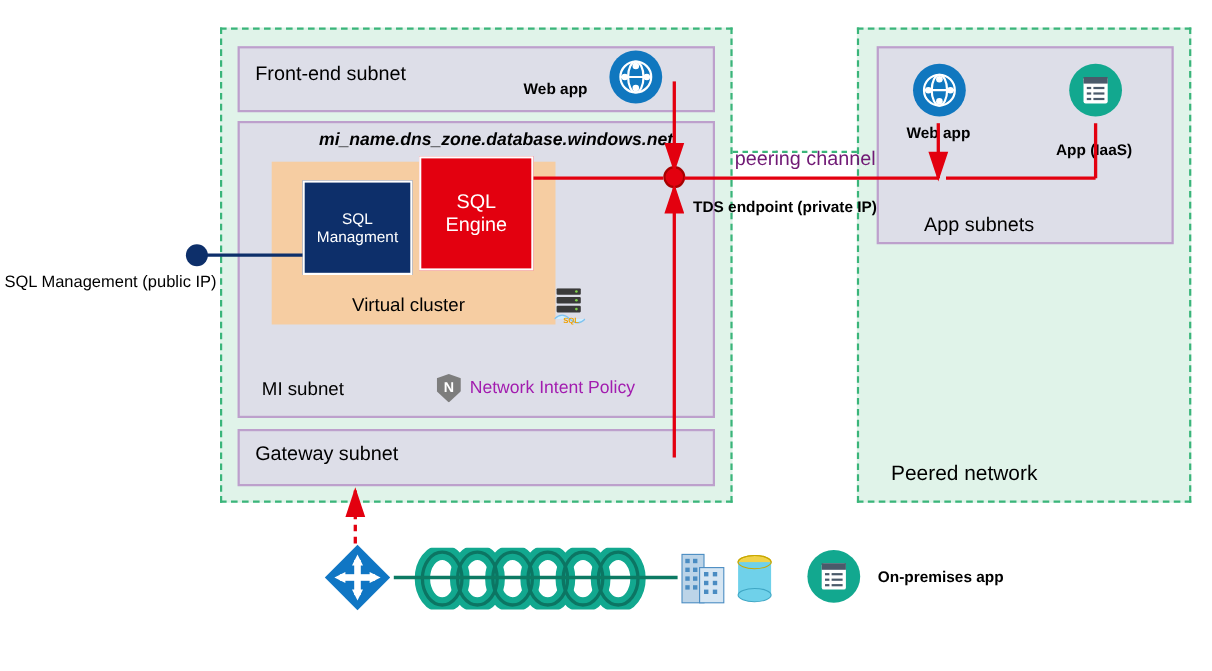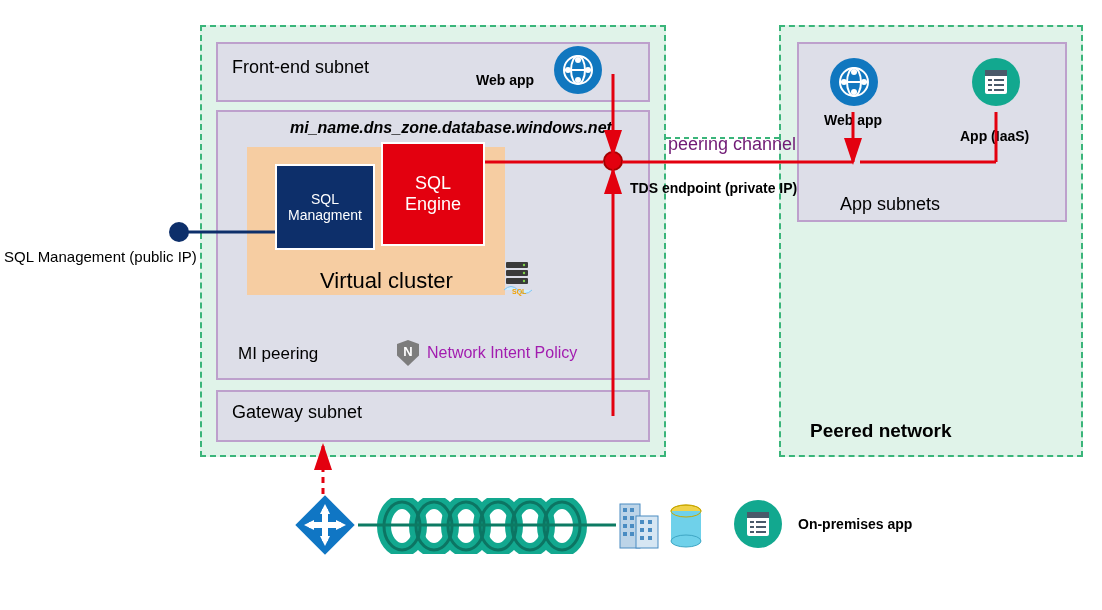--- a/index.html
+++ b/index.html
@@ -100,50 +100,50 @@
     <circle cx="6" cy="16" r="3" fill="#fff"></circle>
     <circle cx="26" cy="16" r="3" fill="#fff"></circle>
   </svg>
 </div>
 <div class="label" style="left:476px; top:72px; font-size:14px; font-weight:bold;">Web app</div>
 
 <div class="box subnet" style="left:216px; top:110px; width:434px; height:270px;"></div>
 <div class="label" style="left:290px; top:119px; font-size:16px; font-weight:bold;font-style:italic;">mi_name.dns_zone.database.windows.net</div>
 
 <div class="box vcluster" style="left:247px; top:147px; width:258px; height:148px;"></div>
-<div class="label" style="left:320px; top:268px; font-size:22px;">Virtual cluster</div>
+<div class="label" style="left:320px; top:268px; font-size:17px;">Virtual cluster</div>
 
 <div class="box sqlmgmt" style="left:275px; top:164px; width:100px; height:86px; white-space:pre-line;">SQL
 Managment</div>
 
 <div class="box sqlengine" style="left:381px; top:142px; width:104px; height:104px; white-space:pre-line; font-weight:400;">SQL
 Engine</div>
 
 <div style="position:absolute; left:504px; top:262px;">
   <svg width="28" height="34" viewBox="0 0 28 34">
     <rect x="2" y="0" width="22" height="6" rx="1" fill="#3a3a3a"></rect>
     <rect x="2" y="8" width="22" height="6" rx="1" fill="#3a3a3a"></rect>
     <rect x="2" y="16" width="22" height="6" rx="1" fill="#3a3a3a"></rect>
     <circle cx="20" cy="3" r="1.2" fill="#7fd24a"></circle>
     <circle cx="20" cy="11" r="1.2" fill="#7fd24a"></circle>
     <circle cx="20" cy="19" r="1.2" fill="#7fd24a"></circle>
     <path d="M0 28 q7 -7 14 0 q7 7 14 0" fill="#d0eeff" stroke="#7fc3ef"></path>
     <text x="8" y="32" font-size="7" font-weight="bold" fill="#f0a000">SQL</text>
   </svg>
 </div>
 
-<div class="label" style="left:238px; top:344px; font-size:17px;">MI peering</div>
+<div class="label" style="left:238px; top:344px; font-size:17px;">MI subnet</div>
 <div class="shield" style="left:397px; top:340px;">N</div>
 <div class="label" style="left:427px; top:344px; font-size:16px; color:#a21caf;">Network Intent Policy</div>
 
 <div class="box subnet" style="left:216px; top:390px; width:434px; height:52px;"></div>
 <div class="label" style="left:232px; top:402px; font-size:18px;">Gateway subnet</div>
 
 <div class="box net-box" style="left:779px; top:25px; width:304px; height:432px;"></div>
-<div class="label" style="left:810px; top:420px; font-size:19px;font-weight:bold;">Peered network</div>
+<div class="label" style="left:810px; top:420px; font-size:19px;">Peered network</div>
 
 <div class="box subnet" style="left:797px; top:42px; width:270px; height:180px;"></div>
 <div class="label" style="left:840px; top:194px; font-size:18px;">App subnets</div>
 
 <div class="icon-circle" style="left:830px; top:58px; background:#1077bf;">
   <svg width="32" height="32" viewBox="0 0 32 32">
     <circle cx="16" cy="16" r="14" fill="none" stroke="#fff" stroke-width="2"></circle>
     <ellipse cx="16" cy="16" rx="7" ry="14" fill="none" stroke="#fff" stroke-width="2"></ellipse>
     <line x1="2" y1="16" x2="30" y2="16" stroke="#fff" stroke-width="2"></line>
     <circle cx="16" cy="6" r="3" fill="#fff"></circle>

